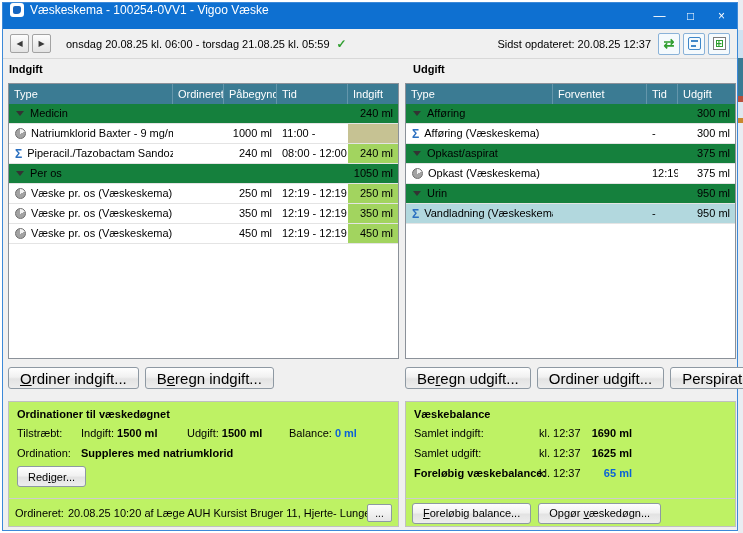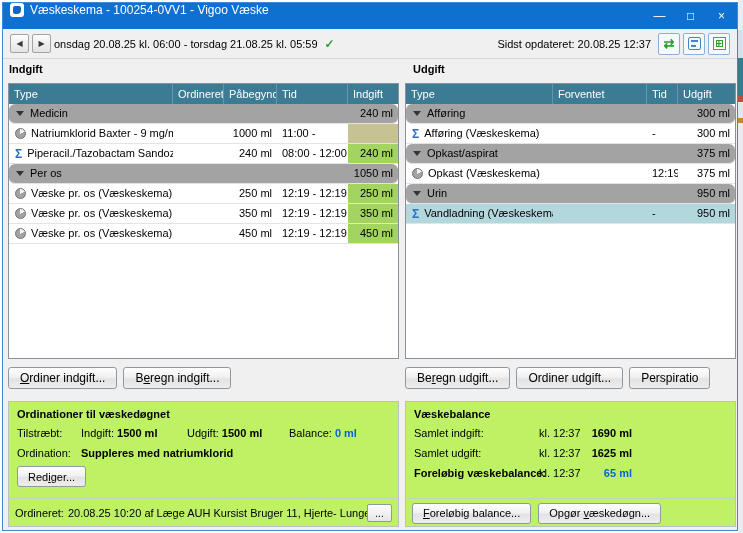--- a/index.html
+++ b/index.html
@@ -28,21 +28,21 @@
   .win-controls { margin-left:auto; display:flex; height:26px; }
   .win-btn { width:31px; height:26px; display:flex; align-items:center; justify-content:center;
              font-size:12px; color:#fff; cursor:default; }
 
   
   .toolbar { height:30px; display:flex; align-items:center; background:#f0f0f0;
              border-bottom:1px solid #d8d8d8; padding:0 7px; }
   .nav-btn { width:19px; height:19px; border:1px solid #a3a3a3; border-radius:2px;
              background:linear-gradient(#fdfdfd,#e3e3e3); display:flex; align-items:center;
              justify-content:center; font-size:8px; color:#3a3a3a; margin-right:3px; }
-  .date-range { margin-left:0; }
+  .date-range { margin-left:12px; }
   .check { color:#2f9e2f; font-weight:bold; margin-left:7px; font-size:12px; }
   .spacer { flex:1; }
   .updated { margin-right:4px; }
   .tool-btn { width:22px; height:22px; border:1px solid #8ab2d8; background:#f5fafd;
               border-radius:2px; display:flex; align-items:center; justify-content:center;
               margin-left:3px; }
   .refresh-glyph { color:#2f9e2f; font-weight:bold; font-size:13px; line-height:1; }
   .date-glyph { width:13px; height:13px; border:1px solid #3f86c8; border-radius:2px; position:relative; }
   .date-glyph::before { content:""; position:absolute; left:2px; top:2px; width:7px; height:2px; background:#3f86c8; }
   .date-glyph::after  { content:""; position:absolute; left:2px; bottom:2px; width:5px; height:2px; background:#3f86c8; }
@@ -57,38 +57,38 @@
   
   .tbl { position:absolute; top:80px; height:276px; background:#fff; border:1px solid #8b9199; }
   .tbl.left  { left:5px;   width:391px; }
   .tbl.right { left:402px; width:331px; }
   .thead { display:flex; height:20px; background:#3b7b93; color:#fff; }
   .th { padding:4px 12px 0 5px; border-right:1px solid #6496ab; height:20px; white-space:nowrap; overflow:hidden; }
   .th:last-child { border-right:none; }
   .c-type{ width:164px; } .c-ord{ width:51px; } .c-pab{ width:53px; } .c-tid{ width:71px; } .c-ind{ width:50px; }
   .r-type{ width:147px; } .r-forv{ width:94px; } .r-tid{ width:31px; } .r-udg{ width:57px; }
   .trow { display:flex; height:20px; border-bottom:1px solid #e4e4e4; background:#fff; align-items:stretch; }
-  .trow.group { background:#a3a3a3;border-radius:6px; }
+  .trow.group { background:#15803d; }
   .trow.selected { background:#b2d8de; }
   .cell { height:19px; line-height:19px; white-space:nowrap; overflow:hidden; }
   .cell.num { text-align:right; padding-right:5px; }
   .cell.tidc { padding-left:5px; }
   .cell.green { background:#a2d45f; }
   .cell.khaki { background:#c6c293; }
   .type-cell { display:flex; align-items:center; padding-left:6px; gap:5px; }
   .tri { width:0; height:0; border-left:4px solid transparent; border-right:4px solid transparent;
          border-top:5px solid #333; flex:none; margin:0 1px; }
   .sigma { color:#2a6fc0; font-weight:bold; font-size:12px; line-height:1; flex:none; }
   .prog { width:11px; height:11px; border-radius:50%; border:1px solid #6d6d6d; flex:none;
           background:conic-gradient(#f3f3f3 0 70deg, #a3a3a3 70deg 360deg); }
 
   
   .btn-row { position:absolute; top:364px; display:flex; gap:6px; }
   .btn-row.left { left:5px; } .btn-row.right { left:402px; }
-  .btn { height:22px; padding:0 11px; font-size:12px; font-family:"Liberation Sans",sans-serif;
+  .btn { height:22px; padding:0 11px; font-size:15px; font-family:"Liberation Sans",sans-serif;
          background:linear-gradient(#fefefe 0%,#f1f1f1 45%,#e3e3e3 55%,#ededed 100%);
          border:1px solid #8e99a3; border-radius:3px; white-space:nowrap;text-align:center; }
   .key { text-decoration:underline; }
 
   
   .panel { position:absolute; top:398px; height:126px; background:#bef264; border:1px solid #c0c0c0; }
   .panel.left  { left:5px;   width:391px; }
   .panel.right { left:402px; width:331px; }
   .panel .title { position:absolute; left:8px; top:6px; font-weight:bold; }
   .pl { position:absolute; white-space:nowrap; }

